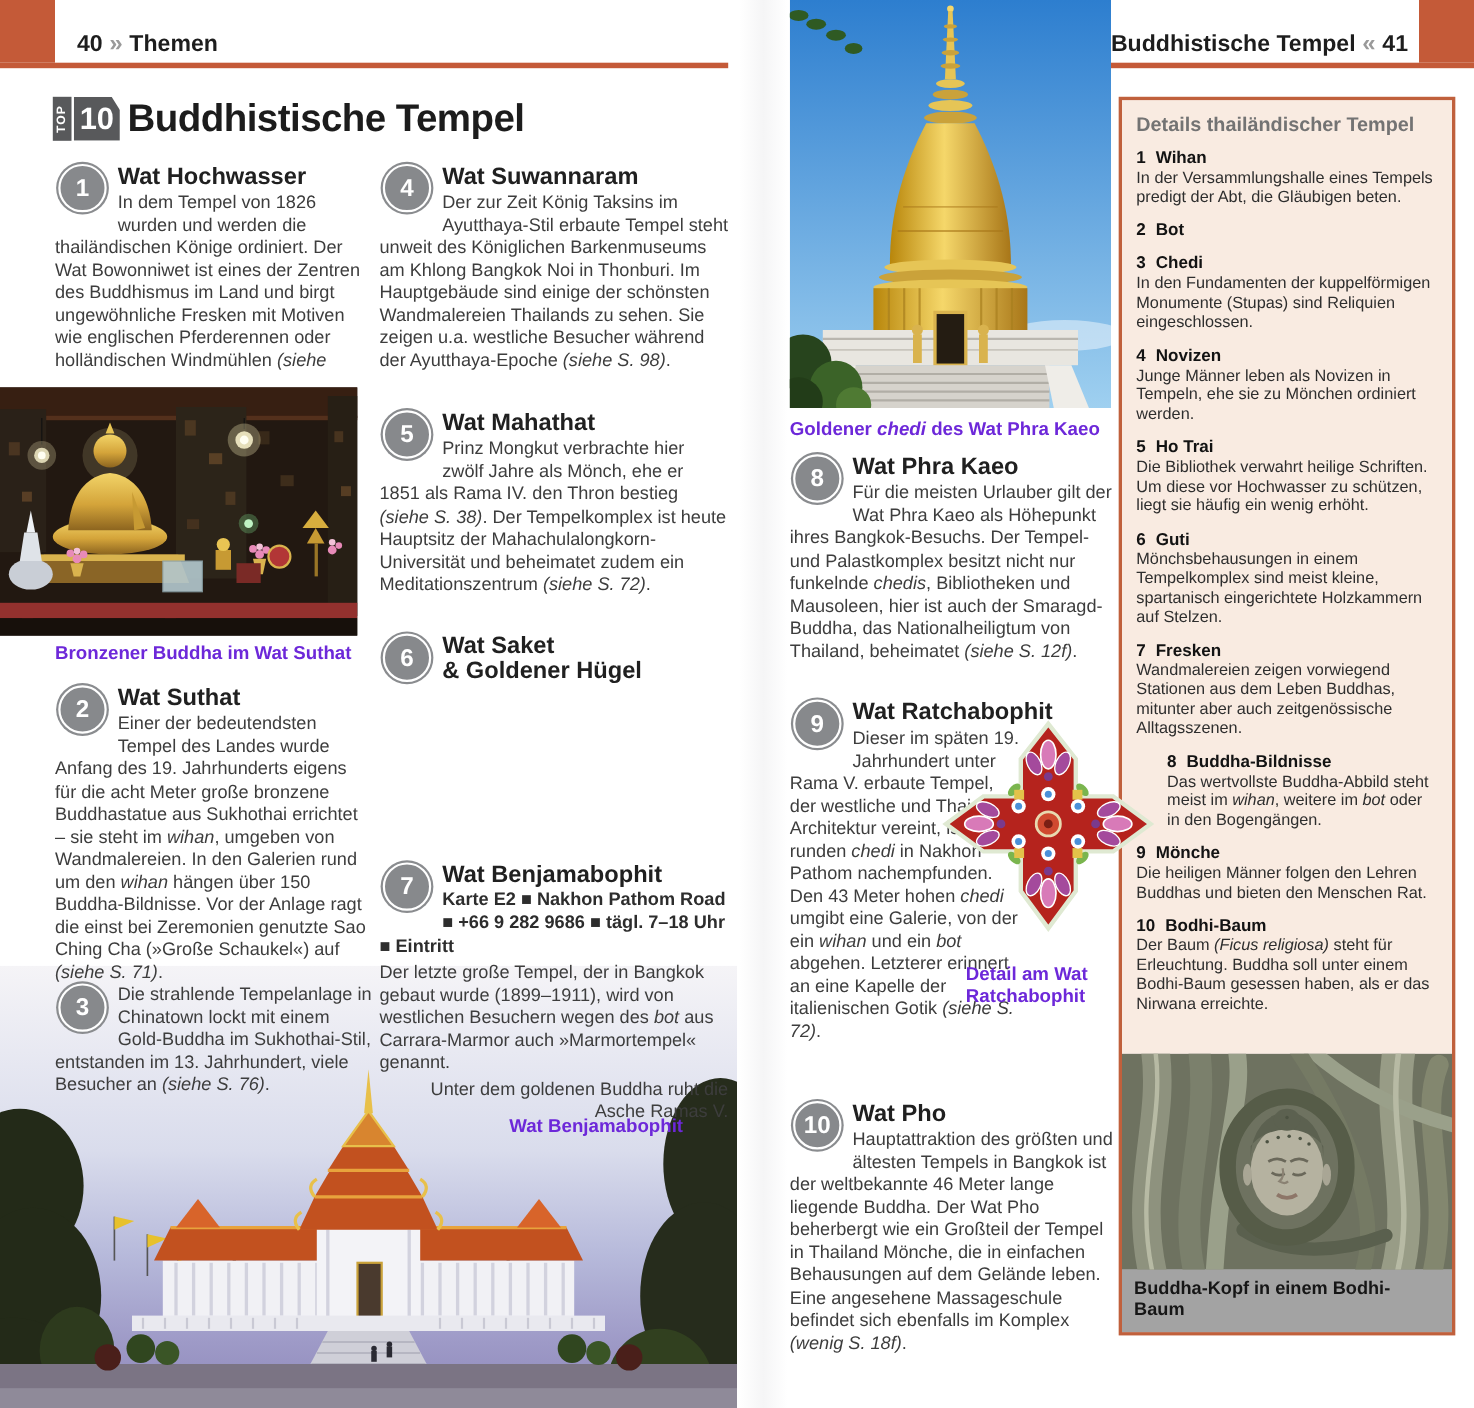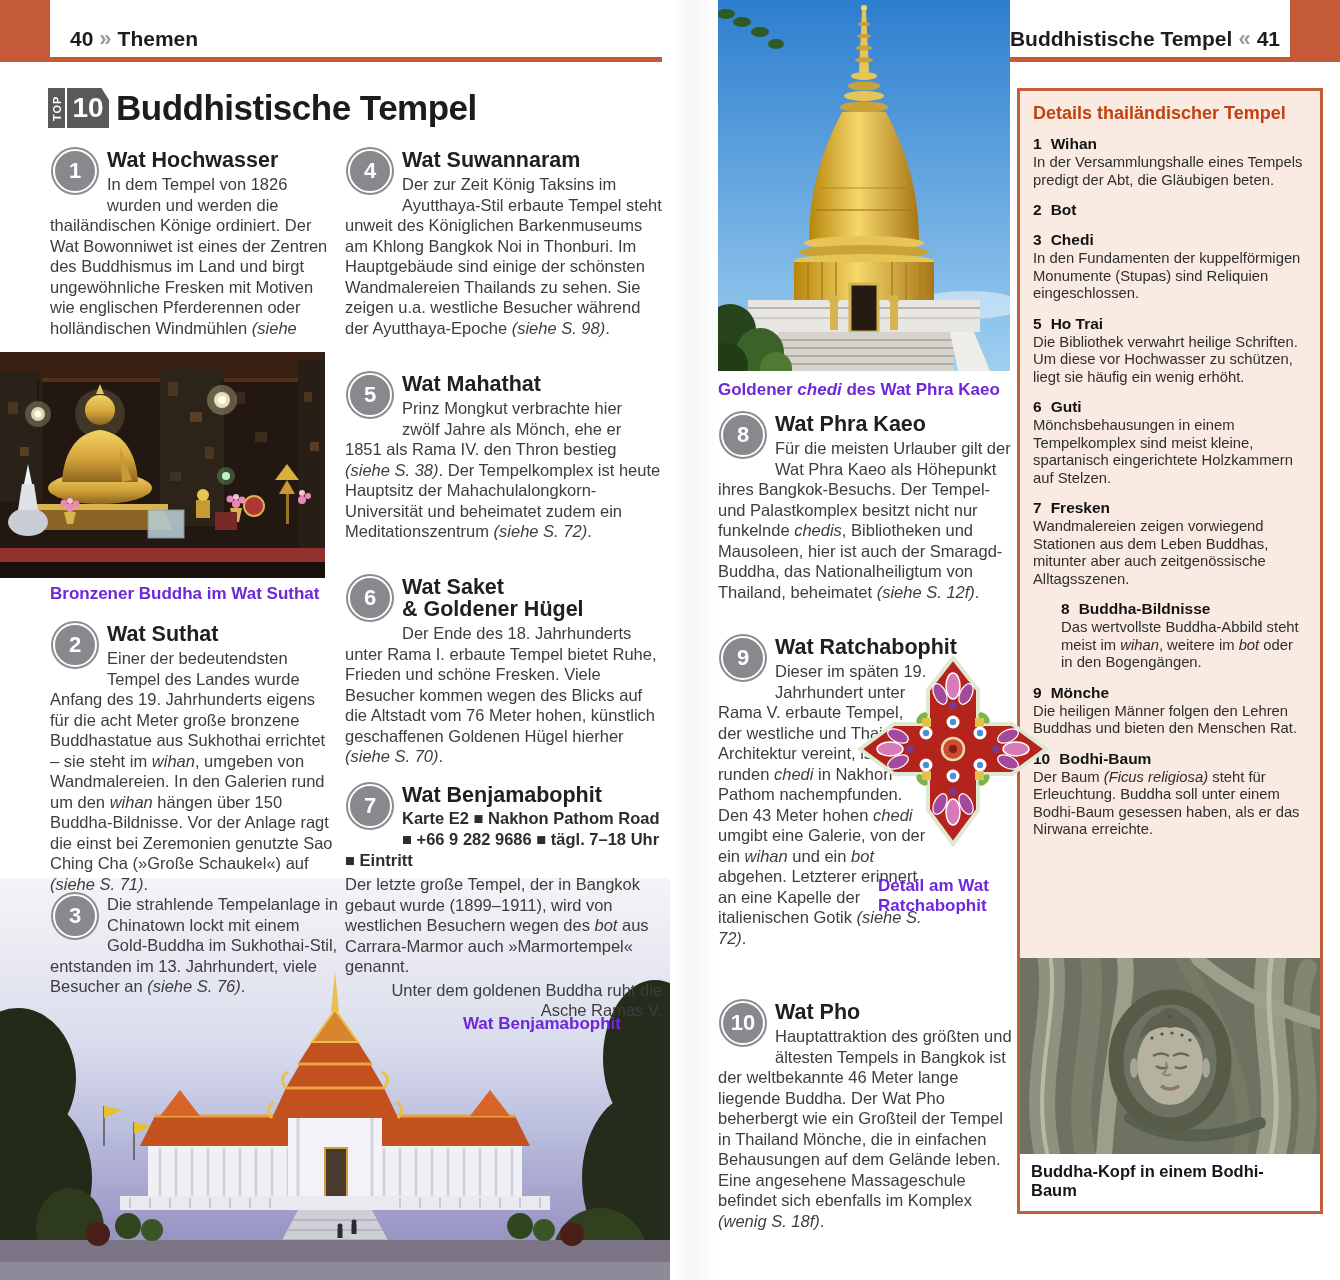--- a/index.html
+++ b/index.html
@@ -27,27 +27,27 @@
   .entry p{margin:3px 0 0;font-size:16.5px;line-height:20.5px;color:#3d3d3d}
   .entry p.narrow{width:212px}
   .entry .info{margin:2px 0 0;font-size:16.5px;line-height:21px;font-weight:700;color:#2d2d2d}
   .entry .centered{text-align:right}
   .cap{font-size:17px;font-weight:700;color:#6d28d9;z-index:2;position:absolute}
   .cap i{font-style:italic}
   
   .sidebar{left:1017px;top:88px;width:306px;height:1126px;background:#f9ebe1;
            border:3px solid #c0603c;box-sizing:border-box;z-index:1}
   .sb-text{padding:12px 13px 0;height:878px;overflow:hidden}
-  .sb-title{font-size:18px;font-weight:700;color:#c2410c;margin:0 0 10px}
+  .sb-title{font-size:18px;font-weight:700;color:#737373;margin:0 0 10px}
   .sb-item{margin-bottom:11px}
   .sb-item.indent{padding-left:28px}
   .sb-h{font-size:15.5px;font-weight:700;color:#131313;line-height:19px}
   .sb-h .n{margin-right:9px}
   .sb-p{font-size:14.8px;line-height:17.5px;color:#2e2e2e;margin:1px 0 0}
-  .sb-photo-wrap{position:absolute;left:0;right:0;bottom:0;background:#ffffff}
+  .sb-photo-wrap{position:absolute;left:0;right:0;bottom:0;background:#a3a3a3}
   .sb-photo-wrap svg{display:block}
   .sb-cap{font-size:16.5px;font-weight:700;color:#161616;padding:8px 11px 11px}
   i{font-style:italic}
   .z3{z-index:3}
 </style>
 </head>
 <body>
 
 <div class="abs corner" style="left:0;top:0;width:50px;height:57px"></div>
 <div class="abs rule" style="left:0;top:57px;width:662px"></div>
@@ -450,21 +450,20 @@
   <p>Der zur Zeit König Taksins im Ayutthaya-Stil erbaute Tempel steht unweit des Königlichen Barkenmuseums am Khlong Bangkok Noi in Thonburi. Im Hauptgebäude sind einige der schönsten Wandmalereien Thailands zu sehen. Sie zeigen u.a. westliche Besucher während der Ayutthaya-Epoche <i>(siehe S. 98)</i>.</p>
 </div>
 <div class="entry" style="left:345px;top:370px;width:317px">
   <div class="circle">5</div>
   <h3>Wat Mahathat</h3>
   <p>Prinz Mongkut verbrachte hier zwölf Jahre als Mönch, ehe er 1851 als Rama IV. den Thron bestieg <i>(siehe S. 38)</i>. Der Tempelkomplex ist heute Hauptsitz der Mahachulalongkorn-Universität und beheimatet zudem ein Meditationszentrum <i>(siehe S. 72)</i>.</p>
 </div>
 <div class="entry" style="left:345px;top:573px;width:317px">
   <div class="circle">6</div>
   <h3><span>Wat Saket</span><br><span>&amp; Goldener Hügel</span></h3>
-  <p>Der Ende des 18. Jahrhunderts unter Rama I. erbaute Tempel bietet Ruhe, Frieden und schöne Fresken. Viele Besucher kommen wegen des Blicks auf die Altstadt vom 76 Meter hohen, künstlich geschaffenen Goldenen Hügel hierher <i>(siehe S. 70)</i>.</p>
 </div>
 <div class="entry" style="left:345px;top:781px;width:317px">
   <div class="circle">7</div>
   <h3>Wat Benjamabophit</h3>
   <div class="info">Karte E2 ■ Nakhon Pathom Road ■ +66 9 282 9686 ■ tägl. 7–18 Uhr ■ Eintritt</div>
   <p>Der letzte große Tempel, der in Bangkok gebaut wurde (1899–1911), wird von westlichen Besuchern wegen des <i>bot</i> aus Carrara-Marmor auch »Marmortempel« genannt.</p>
   <p class="centered">Unter dem goldenen Buddha ruht die Asche Ramas V.</p>
 </div>
 
 <div class="entry" style="left:718px;top:410px;width:296px">
@@ -490,20 +489,24 @@
     <div class="sb-item">
       <div class="sb-h"><span class="n">1</span><span>Wihan</span></div>
       <div class="sb-p">In der Versammlungshalle eines Tempels predigt der Abt, die Gläubigen beten.</div>
     </div>
     <div class="sb-item">
       <div class="sb-h"><span class="n">2</span><span>Bot</span></div>
     </div>
     <div class="sb-item">
       <div class="sb-h"><span class="n">3</span><span>Chedi</span></div>
       <div class="sb-p">In den Fundamenten der kuppelförmigen Monumente (Stupas) sind Reliquien eingeschlossen.</div>
+    </div>
+    <div class="sb-item">
+      <div class="sb-h"><span class="n">4</span><span>Novizen</span></div>
+      <div class="sb-p">Junge Männer leben als Novizen in Tempeln, ehe sie zu Mönchen ordiniert werden.</div>
     </div>
     <div class="sb-item">
       <div class="sb-h"><span class="n">5</span><span>Ho Trai</span></div>
       <div class="sb-p">Die Bibliothek verwahrt heilige Schriften. Um diese vor Hochwasser zu schützen, liegt sie häufig ein wenig erhöht.</div>
     </div>
     <div class="sb-item">
       <div class="sb-h"><span class="n">6</span><span>Guti</span></div>
       <div class="sb-p">Mönchsbehausungen in einem Tempelkomplex sind meist kleine, spartanisch eingerichtete Holzkammern auf Stelzen.</div>
     </div>
     <div class="sb-item">

